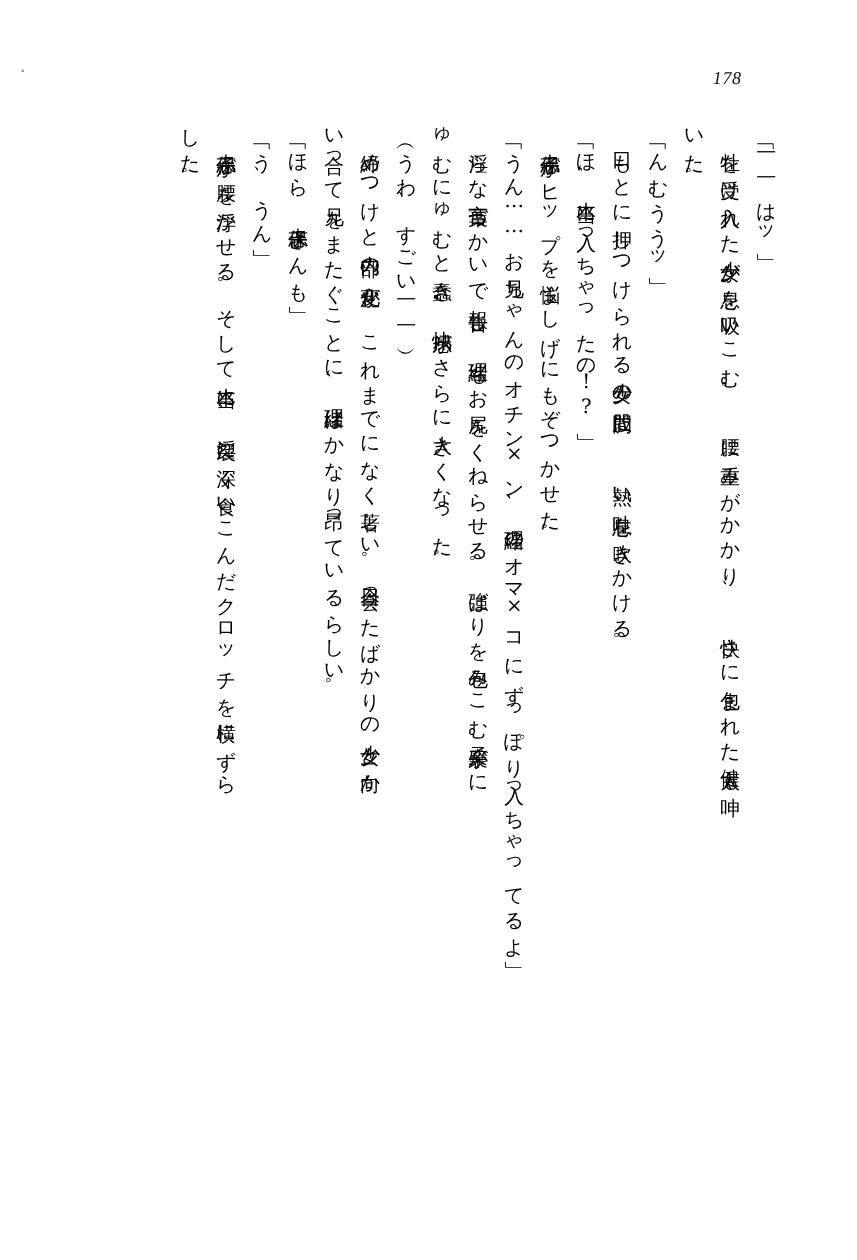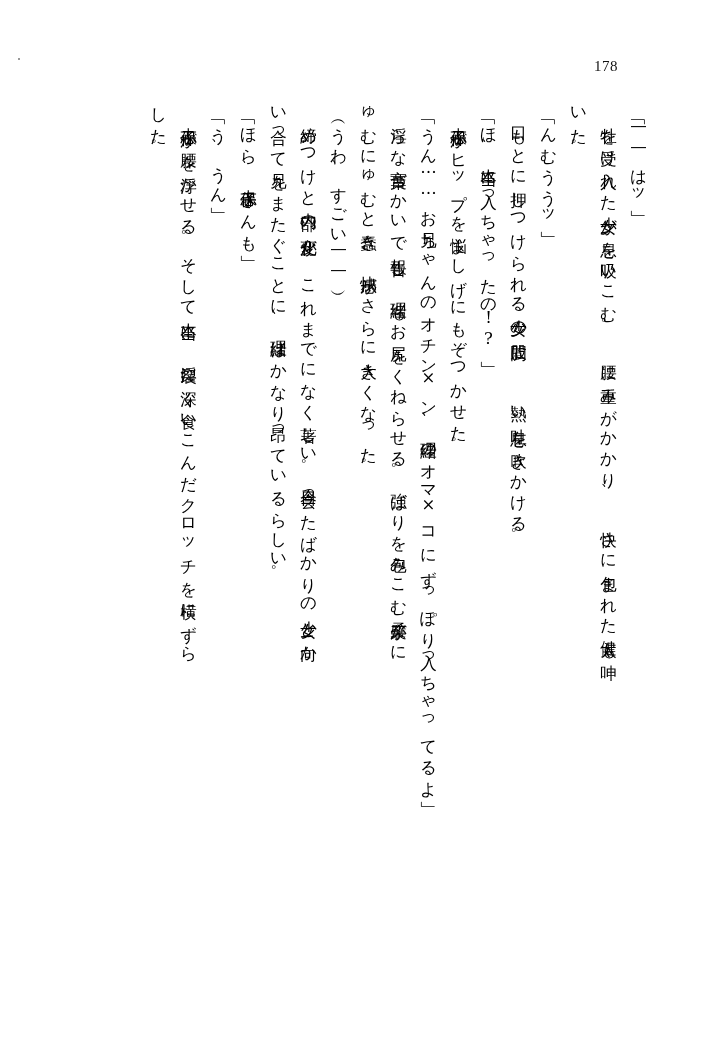--- a/index.html
+++ b/index.html
@@ -21,20 +21,21 @@
     top: 0;
     width: 714px;
     height: 1050px;
     background: #ffffff;
   }
   .page-number {
     position: absolute;
     right: 96px;
     top: 58px;
     font-size: 15px;
+    font-style: italic;
     font-family: "Liberation Serif", "DejaVu Serif", serif;
     letter-spacing: 0.5px;
     color: #111;
   }
   .speck {
     position: absolute;
     left: 18px;
     top: 58px;
     width: 2px;
     height: 2px;

